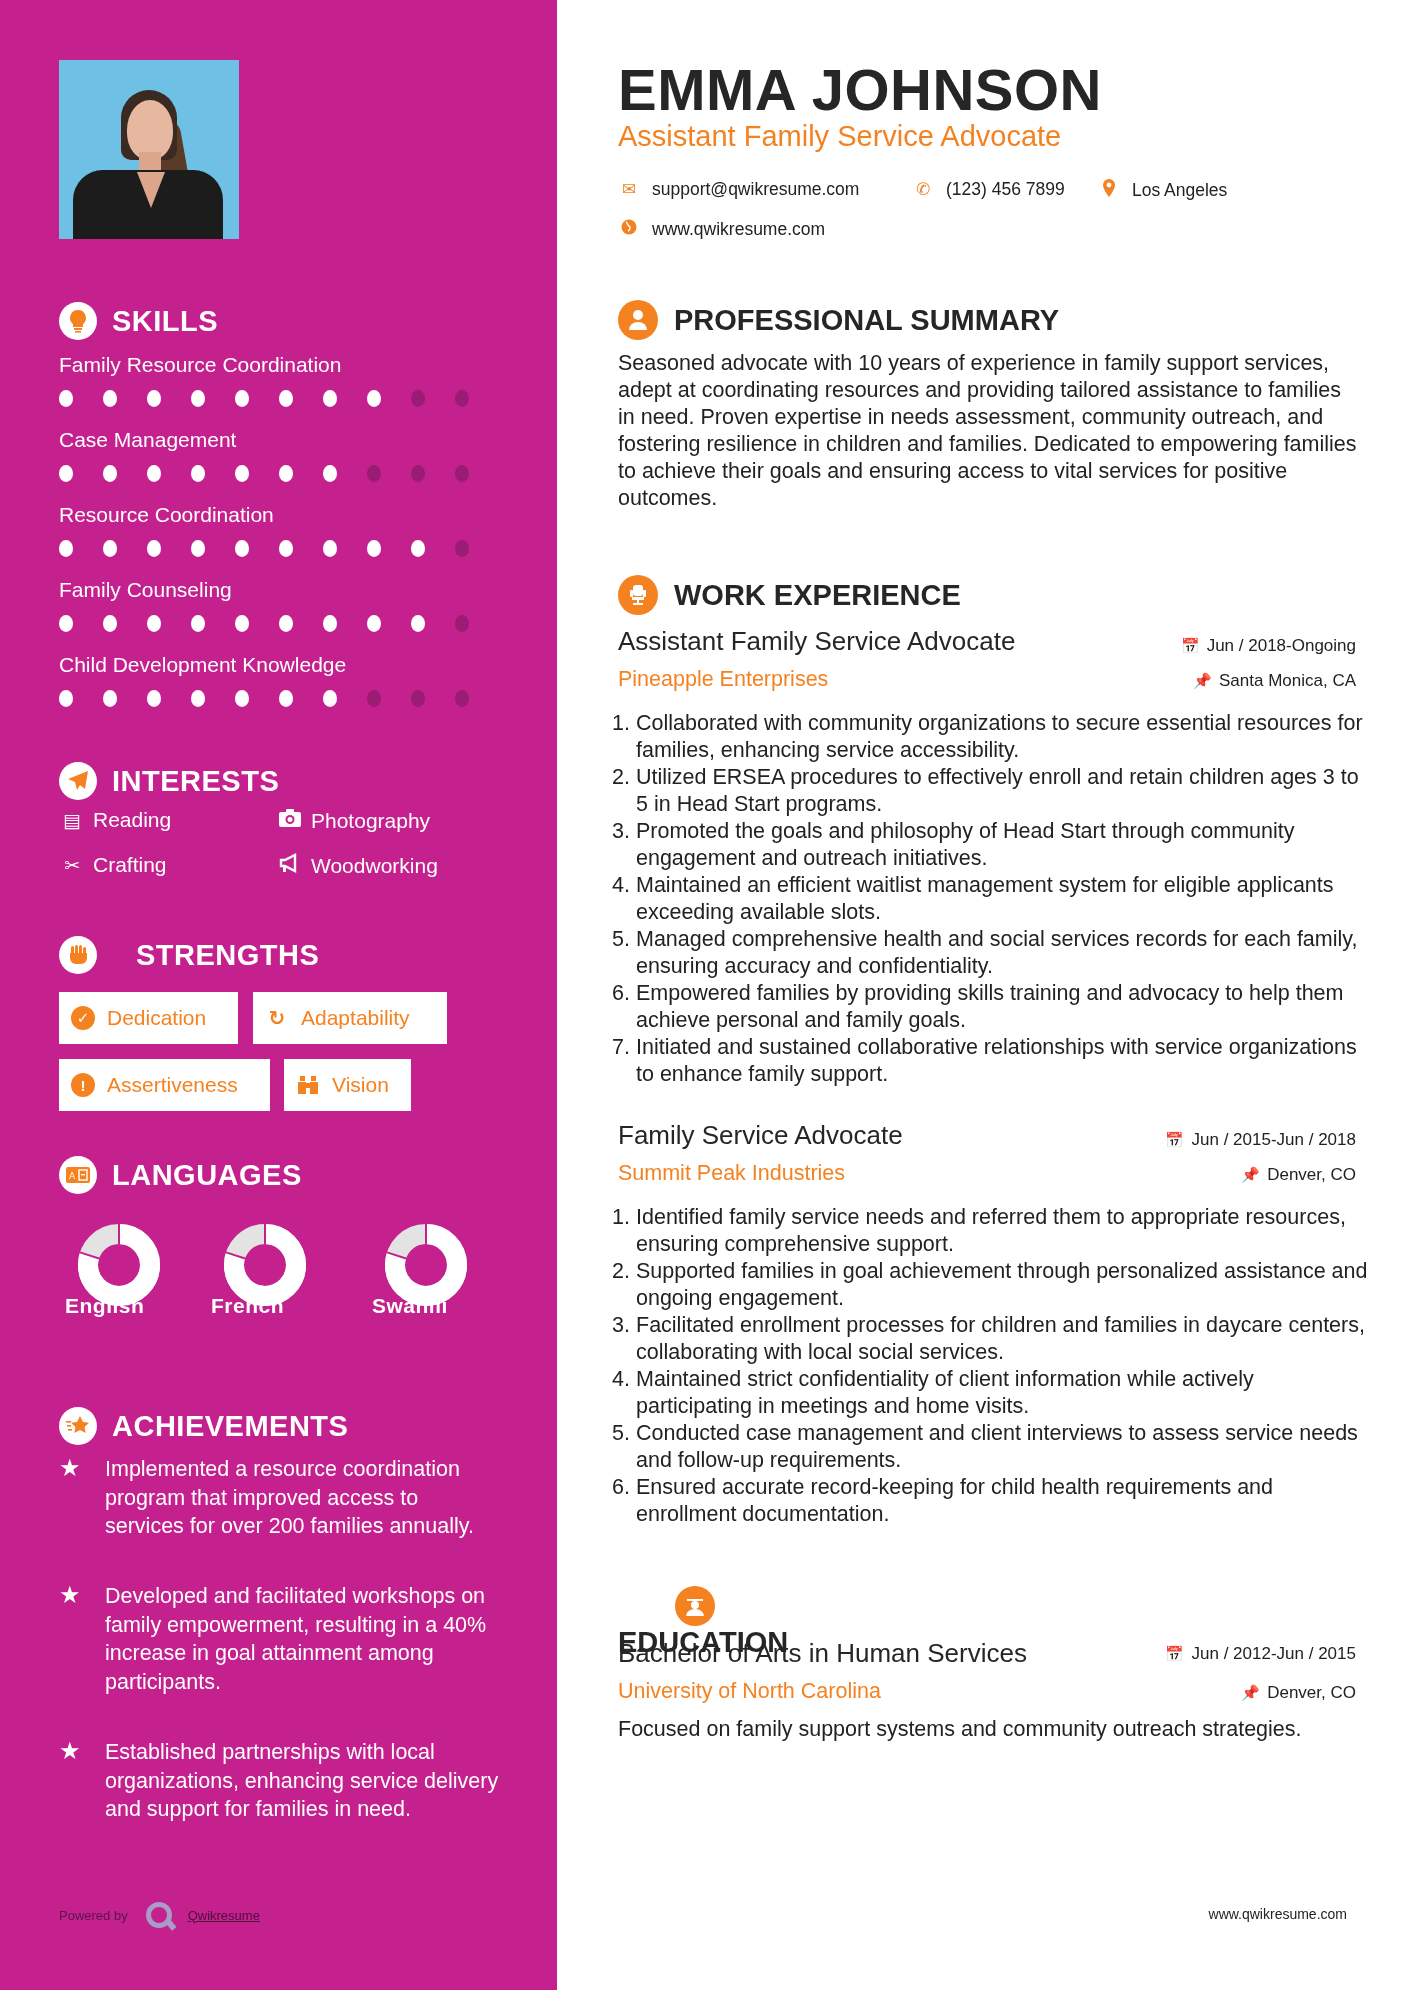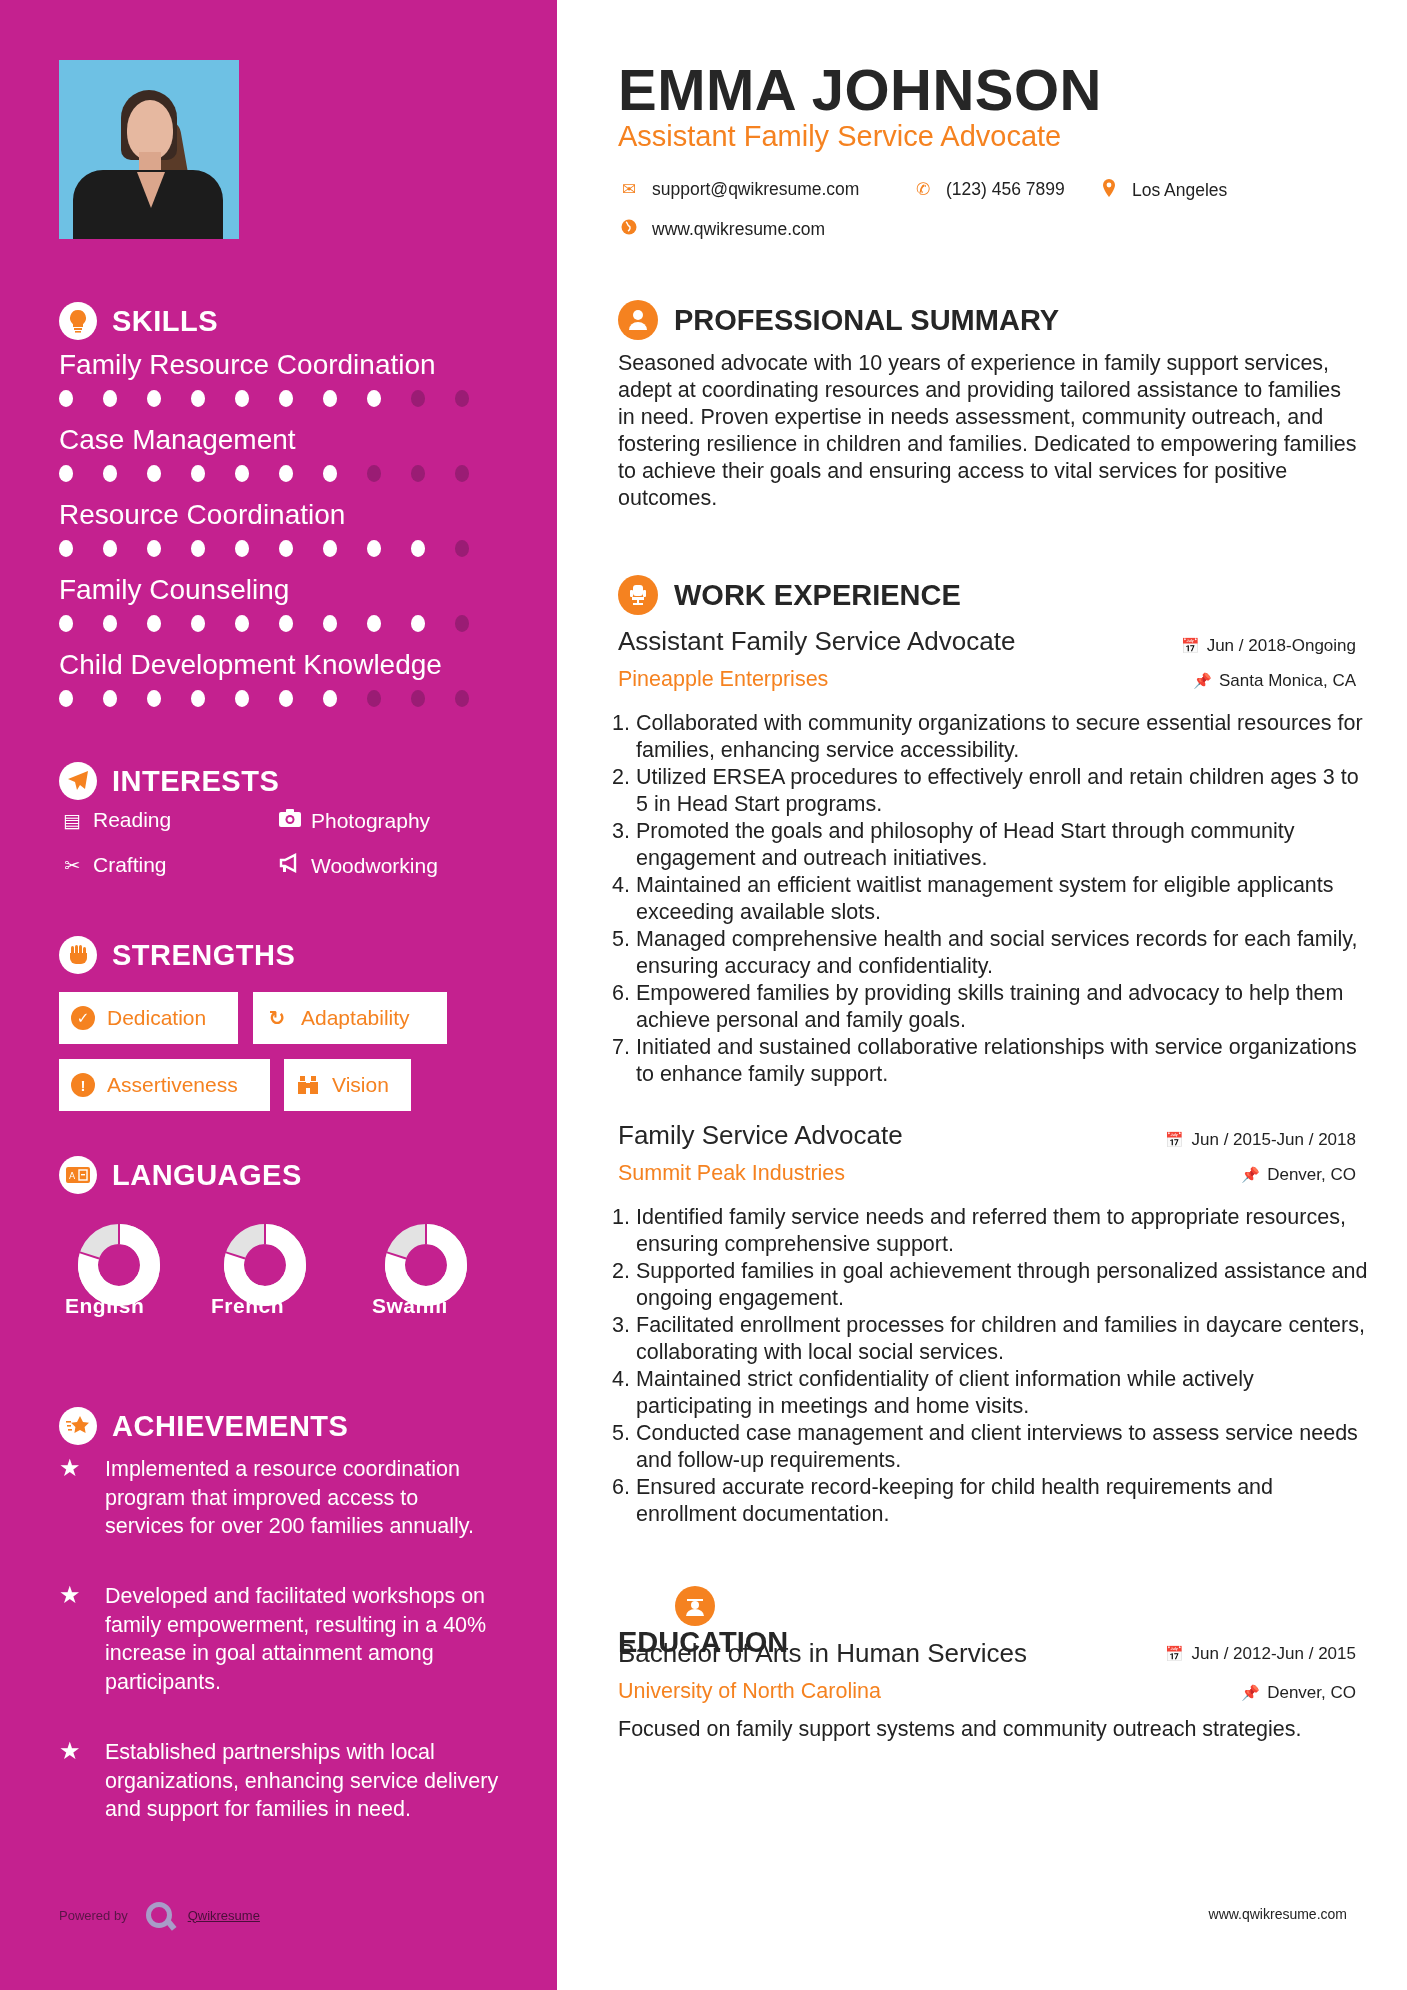--- a/index.html
+++ b/index.html
@@ -24,21 +24,21 @@
 
   .sec-head { position: absolute; left: 59px; display: flex; align-items: center; }
   .sec-head .circ {
     width: 38px; height: 38px; border-radius: 50%; background: #ffffff;
     display: flex; align-items: center; justify-content: center;
     color: #F58220; font-size: 20px; margin-right: 15px; line-height: 1;
   }
   .sec-head .title { font-size: 29px; font-weight: bold; letter-spacing: 0.5px; color: #ffffff; }
 
   .skill { position: absolute; left: 59px; width: 440px; }
-  .skill .label { font-size: 28px; color: #ffffff; height: 28px; line-height: 28px; }
+  .skill .label { font-size: 21px; color: #ffffff; height: 28px; line-height: 28px; }
   .skill .dots { display: flex; margin-top: 11px; }
   .skill .dot { width: 17px; height: 17px; border-radius: 50%; background: #ffffff; margin-right: 29.6px; }
   .skill .dot.off { background: #9A1C74; }
 
   .interests { position: absolute; left: 59px; top: 808px; width: 460px; }
   .interest { position: absolute; display: flex; align-items: center; font-size: 21px; color: #fff; }
   .interest .ic { width: 26px; font-size: 19px; margin-right: 8px; text-align: center; }
 
   .chip {
     position: absolute; height: 52px; background: #ffffff; color: #F58220;
@@ -215,21 +215,21 @@
       <span class="ic">
         <svg width="22" height="20" viewBox="0 0 22 20">
             <path d="M2 7h4l10-5v16L6 13H2z" fill="none" stroke="#fff" stroke-width="2.4"></path>
             <rect x="4" y="13" width="3" height="6" fill="#fff"></rect>
           </svg>
       </span>
       <span>Woodworking</span>
     </div>
   </div>
 
-  <div class="sec-head" style="top:936px;">
+  <div class="sec-head" style="top:936px;gap:24px;">
     <span class="circ">
       <svg width="20" height="22" viewBox="0 0 20 22">
           <rect x="3" y="2" width="3" height="8" rx="1.5" fill="#F58220"></rect>
           <rect x="7" y="1" width="3" height="9" rx="1.5" fill="#F58220"></rect>
           <rect x="11" y="1" width="3" height="9" rx="1.5" fill="#F58220"></rect>
           <rect x="15" y="3" width="3" height="8" rx="1.5" fill="#F58220"></rect>
           <path d="M2 9h17v5a6 6 0 0 1-6 6H8a6 6 0 0 1-6-6z" fill="#F58220"></path>
         </svg>
     </span>
     <span class="title">STRENGTHS</span>

